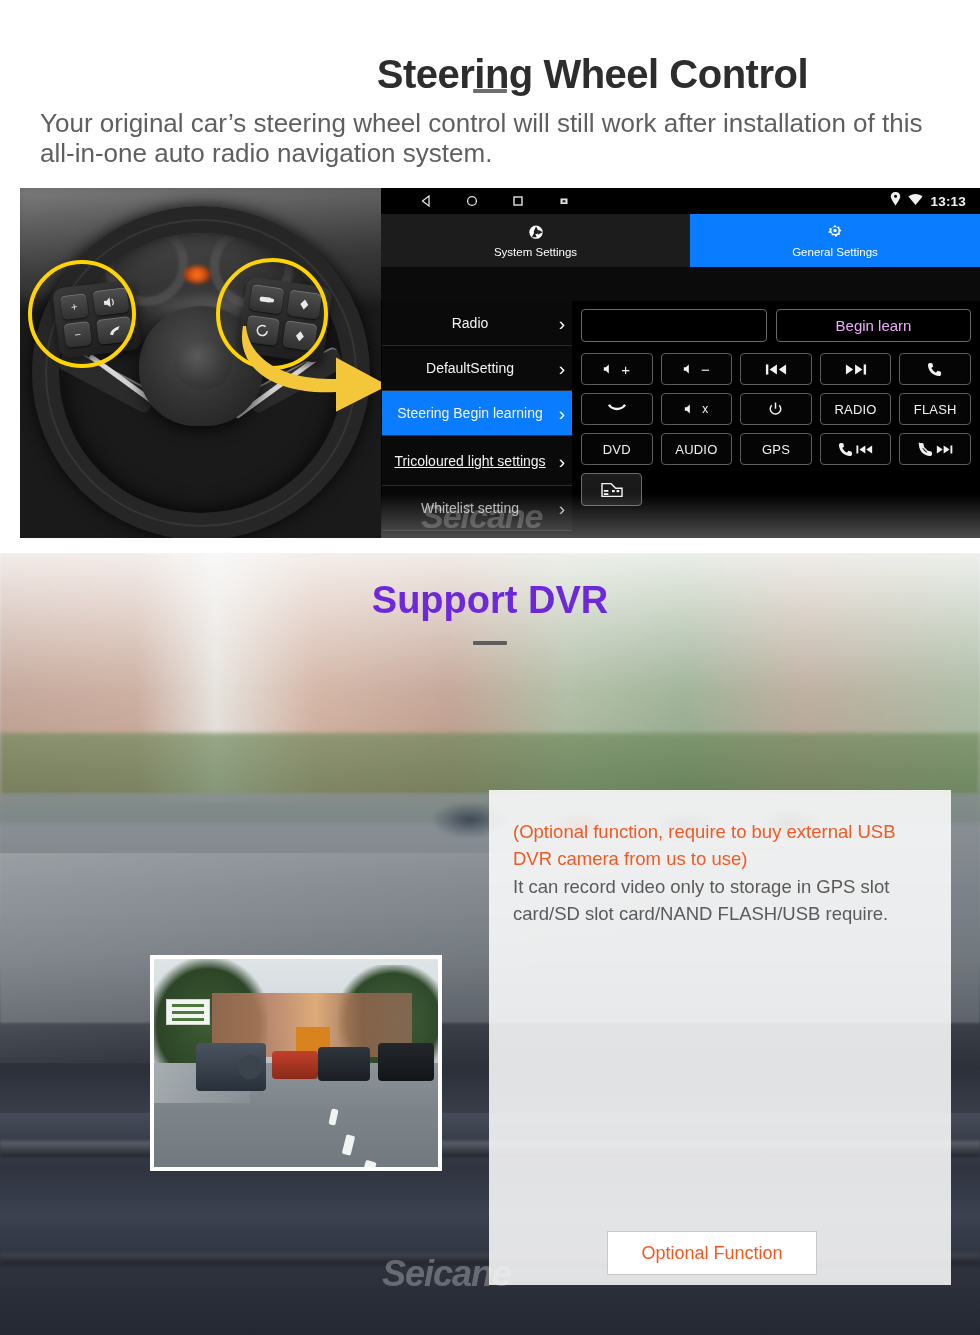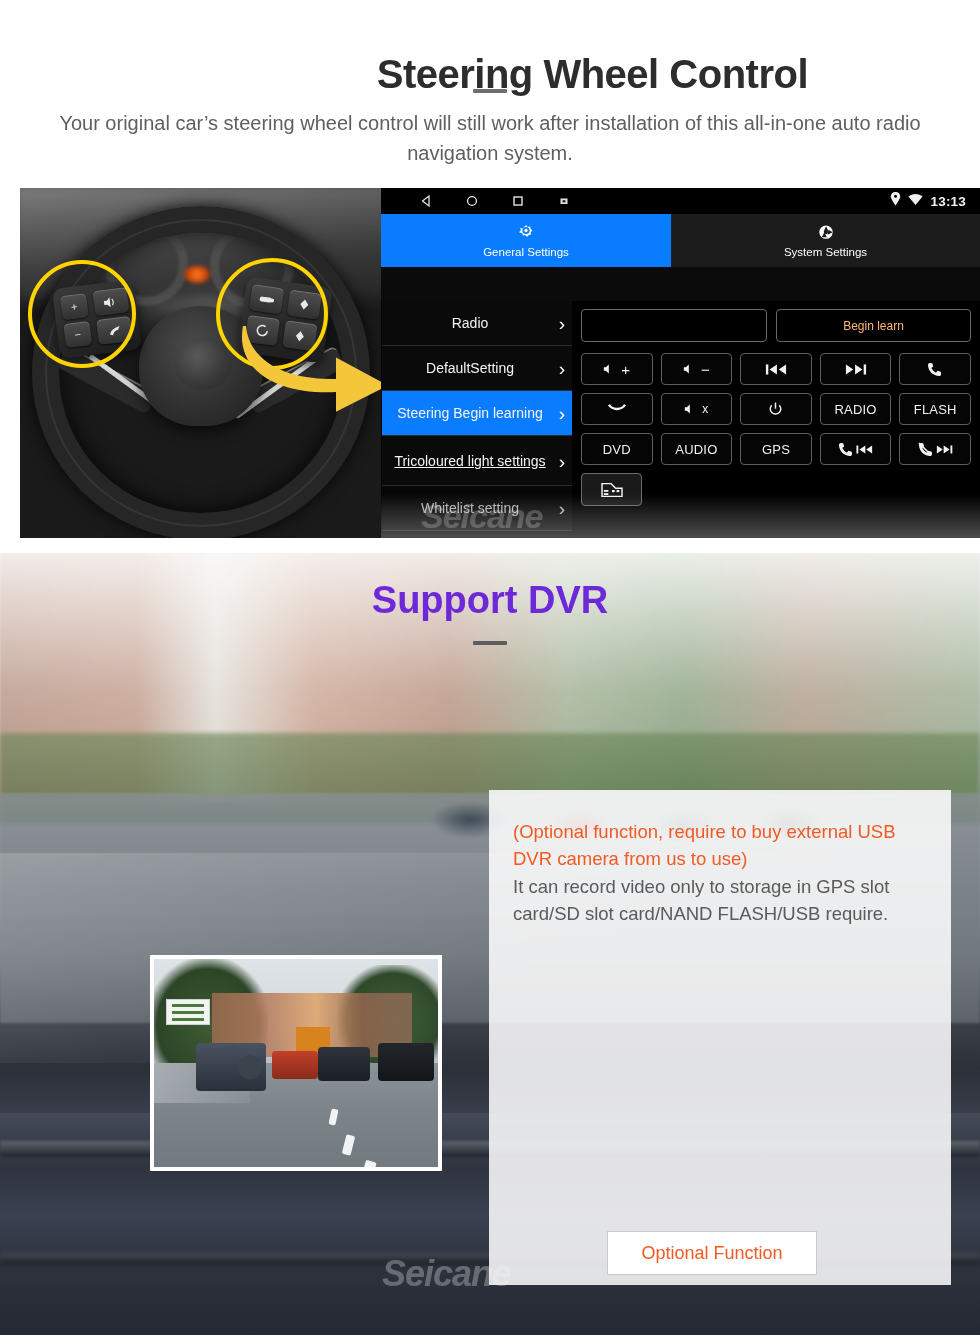--- a/index.html
+++ b/index.html
@@ -15,22 +15,22 @@
   .sec1-head { position:absolute; left:0; top:0; width:980px; height:188px; background:#fff; }
   .sec1-title {
     position:absolute; left:0; top:28px; width:808px; text-align:right;
     font-size:40px; font-weight:bold; color:#2d2d2d; letter-spacing:-0.5px;margin-top:24px;
   }
   .title-rule {
     position:absolute; left:490px; top:89px; margin-left:-17px;
     width:34px; height:4px; background:#6f6f6f; border-radius:1px;
   }
   .sec1-sub {
-    position:absolute; left:40px; top:108px; width:900px; text-align:center;
-    font-size:20px; line-height:30px; color:#5f5f5f;
+    position:absolute; left:40px; top:108px; width:900px; 
+    font-size:26px; line-height:30px; color:#5f5f5f;
   }
 
   .sec1-body { position:absolute; left:20px; top:188px; width:960px; height:350px; overflow:hidden; background:#000; }
 
   
   .wheel-photo{
     position:absolute; left:0; top:0; width:361px; height:350px; overflow:hidden;
     background:
       radial-gradient(ellipse 120px 60px at 185px 108px, #6e6e6e 0%, #2a2a2a 62%, #1a1a1a 100%),
       linear-gradient(180deg,#4a4a4a 0%,#303030 22%,#1e1e1e 55%,#141414 100%);
@@ -122,21 +122,21 @@
   .menu-item.sel{ background:#0a7cff; }
   .menu-item .chev{ position:absolute; right:7px; top:50%; transform:translateY(-50%);
                     color:#fff; font-size:19px; line-height:1; font-weight:300; }
   .menu-item.dim{ opacity:.72; }
 
   .rightpane{ flex:1; padding:8px 9px 0 9px; }
   .toprow{ display:flex; gap:9px; margin-bottom:11px; }
   .field{ height:33px; border:1px solid #6a6a6a; border-radius:4px; background:#000; }
   .field.code{ width:186px; }
   .field.learn{ flex:1; display:flex; align-items:center; justify-content:center;
-                color:#fdba74; font-size:12px; }
+                color:#f0abfc; font-size:15px; }
   .grid{ display:grid; grid-template-columns:repeat(5,1fr); gap:8px 8px; }
   .gbtn{ height:32px; border:1px solid #5e5e5e; border-radius:4px; background:#050505;
          display:flex; align-items:center; justify-content:center; gap:3px;
          color:#f2f2f2; font-size:13px; letter-spacing:.2px; }
   .gbtn svg{ display:block; }
   .carbtn{ margin-top:8px; width:61px; height:33px; border:1px solid #6a6a6a; border-radius:4px;
            background:#1a1a1a; display:flex; align-items:center; justify-content:center; }
 
   .wm1{ position:absolute; left:40px; bottom:2px; font-size:34px; font-style:italic; font-weight:bold;
         color:rgba(255,255,255,.22); font-family:"Liberation Sans",sans-serif; letter-spacing:-1px; }
@@ -340,35 +340,35 @@
           <span>
             <svg width="15" height="12" viewBox="0 0 15 12">
                 <path d="M7.5 11L0.4 2.6C2.3 1 4.8 0.1 7.5 0.1s5.2.9 7.1 2.5z" fill="#f0f0f0"></path>
               </svg>
           </span>
           <span class="sb-time">13:13</span>
         </div>
       </div>
 
       <div class="tabs">
+        <div class="tab idle">
+          <svg class="tab-ico" viewBox="0 0 24 24">
+            <circle cx="12" cy="11" r="8" fill="#fff"></circle>
+            <path d="M12 4l3 6-6 1z M20 11l-6 3 1-6z M7 17l3-6 3 6z" fill="#1c1c1c"></path>
+            <circle cx="12" cy="11" r="2.4" fill="#1c1c1c"></circle>
+          </svg>
+          <div class="tab-label">System Settings</div>
+        </div>
         <div class="tab active">
           <svg class="tab-ico" viewBox="0 0 24 24">
             <path fill="#fff" d="M12 2.5l2 2.2 2.9-.6.6 2.9 2.2 2-2.2 2 .6 2.9-2.9.6-2 2.2-2-2.2-2.9.6-.6-2.9L3.5 11l2.2-2-.6-2.9 2.9.6z"></path>
             <circle cx="12" cy="9" r="4.3" fill="#0a7cff"></circle>
             <circle cx="12" cy="9" r="2" fill="#fff"></circle>
           </svg>
           <div class="tab-label">General Settings</div>
-        </div>
-        <div class="tab idle">
-          <svg class="tab-ico" viewBox="0 0 24 24">
-            <circle cx="12" cy="11" r="8" fill="#fff"></circle>
-            <path d="M12 4l3 6-6 1z M20 11l-6 3 1-6z M7 17l3-6 3 6z" fill="#1c1c1c"></path>
-            <circle cx="12" cy="11" r="2.4" fill="#1c1c1c"></circle>
-          </svg>
-          <div class="tab-label">System Settings</div>
         </div>
       </div>
 
       <div class="panelwrap">
 
         <div class="menu">
           <div class="menu-item">
             <span>Radio</span>
             <span class="chev">›</span>
           </div>

